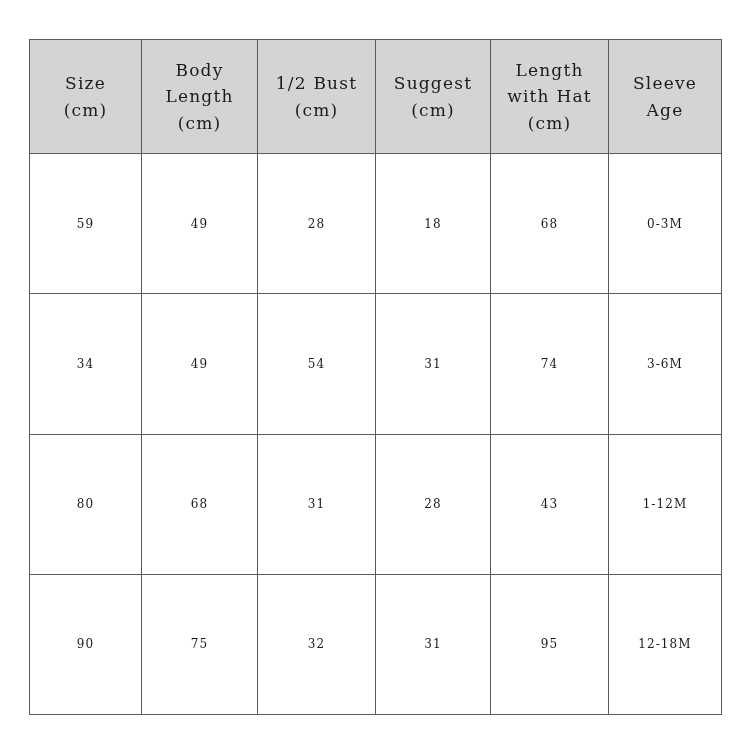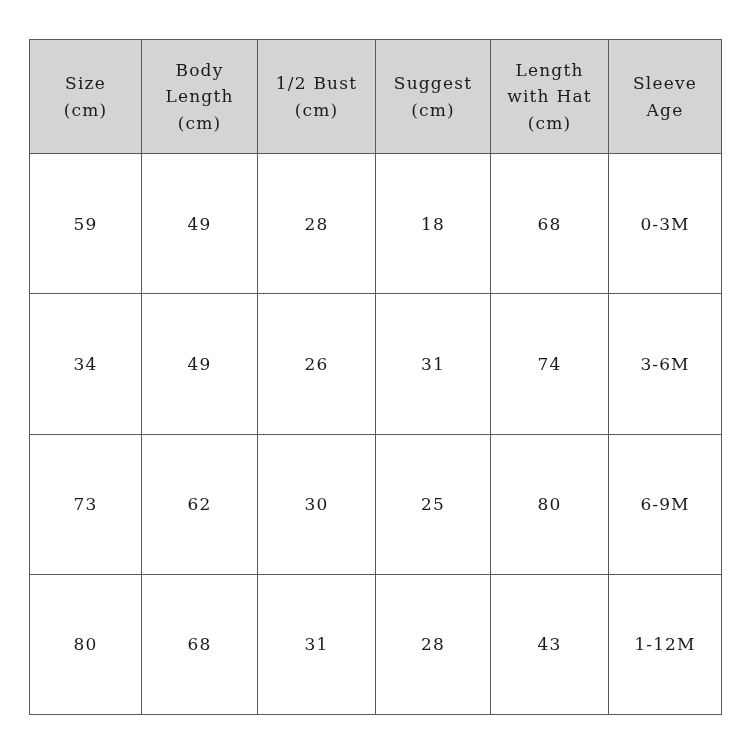--- a/index.html
+++ b/index.html
@@ -45,21 +45,21 @@
     height: 113px;
     font-size: 17px;
     line-height: 1.55;
     letter-spacing: 1.2px;
     font-family: "DejaVu Serif", "Liberation Serif", serif;
   }
 
   table.size-chart tbody td {
     background: #ffffff;
     height: 112px;
-    font-size: 17px;
+    font-size: 12px;
     letter-spacing: 1.1px;
     font-family: "DejaVu Serif", "Liberation Serif", serif;
   }
 
   .hdr-line { display: block; }
 
   
   col.c0 { width: 112px; }
   col.c1 { width: 116px; }
   col.c2 { width: 118px; }
@@ -115,36 +115,36 @@
         <td>59</td>
         <td>49</td>
         <td>28</td>
         <td>18</td>
         <td>68</td>
         <td>0-3M</td>
       </tr>
       <tr>
         <td>34</td>
         <td>49</td>
-        <td>26</td>
+        <td>54</td>
         <td>31</td>
         <td>74</td>
         <td>3-6M</td>
-      </tr>
-      <tr>
-        <td>73</td>
-        <td>62</td>
-        <td>30</td>
-        <td>25</td>
-        <td>80</td>
-        <td>6-9M</td>
       </tr>
       <tr>
         <td>80</td>
         <td>68</td>
         <td>31</td>
         <td>28</td>
         <td>43</td>
         <td>1-12M</td>
       </tr>
+      <tr>
+        <td>90</td>
+        <td>75</td>
+        <td>32</td>
+        <td>31</td>
+        <td>95</td>
+        <td>12-18M</td>
+      </tr>
     </tbody>
   </table>
 </div>
 
 </body></html>

